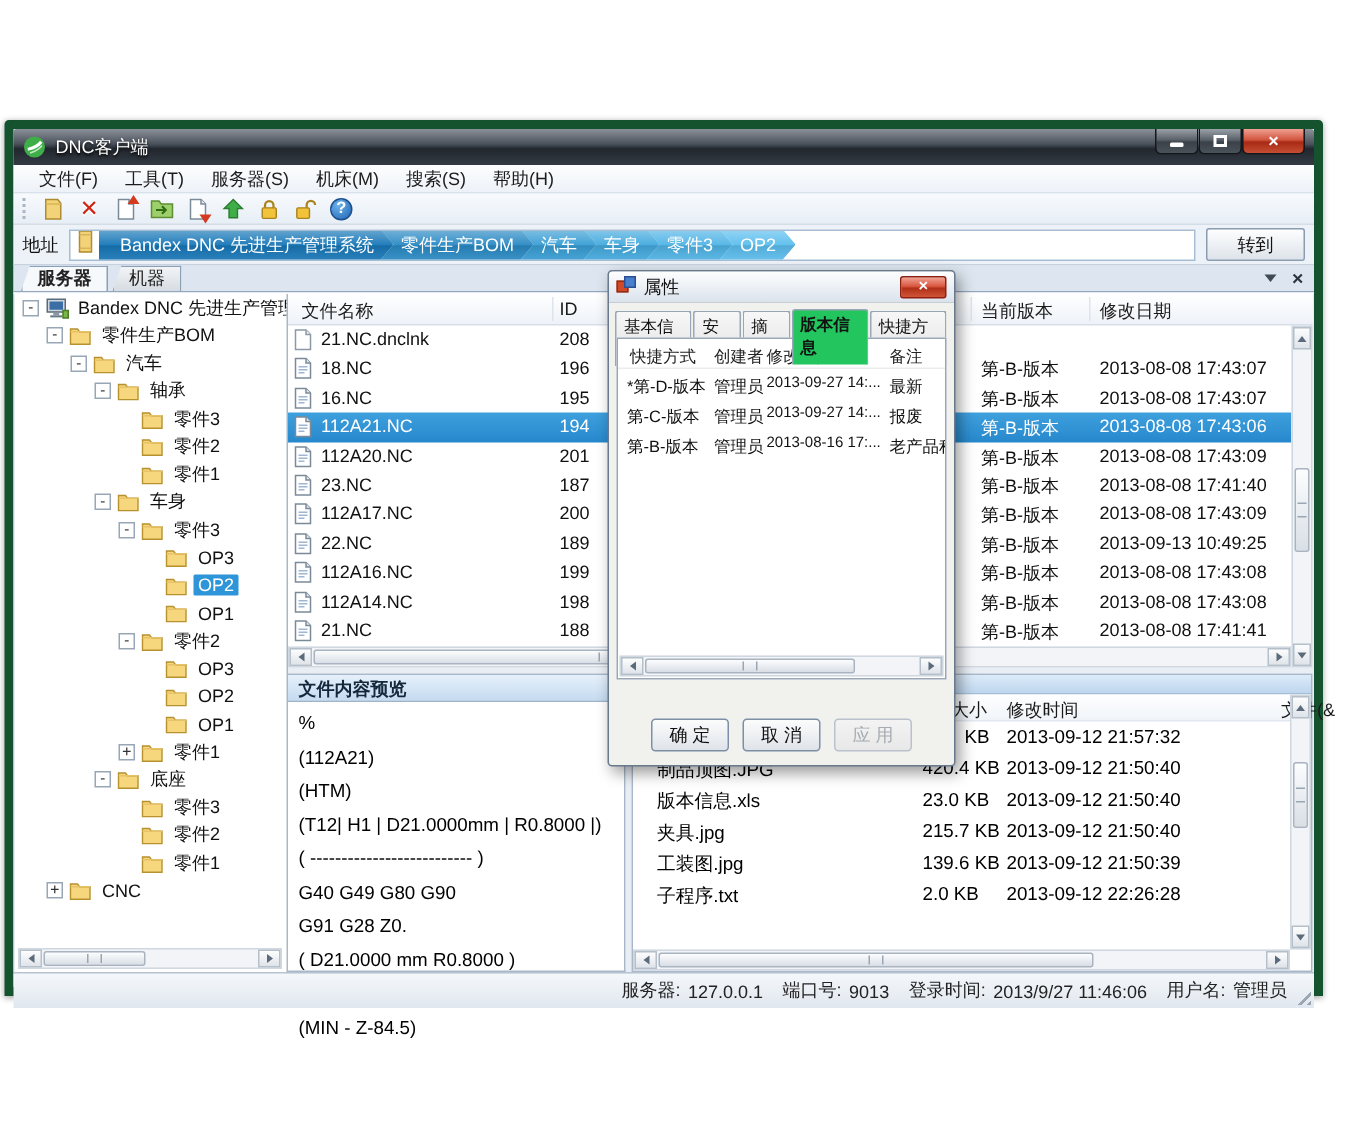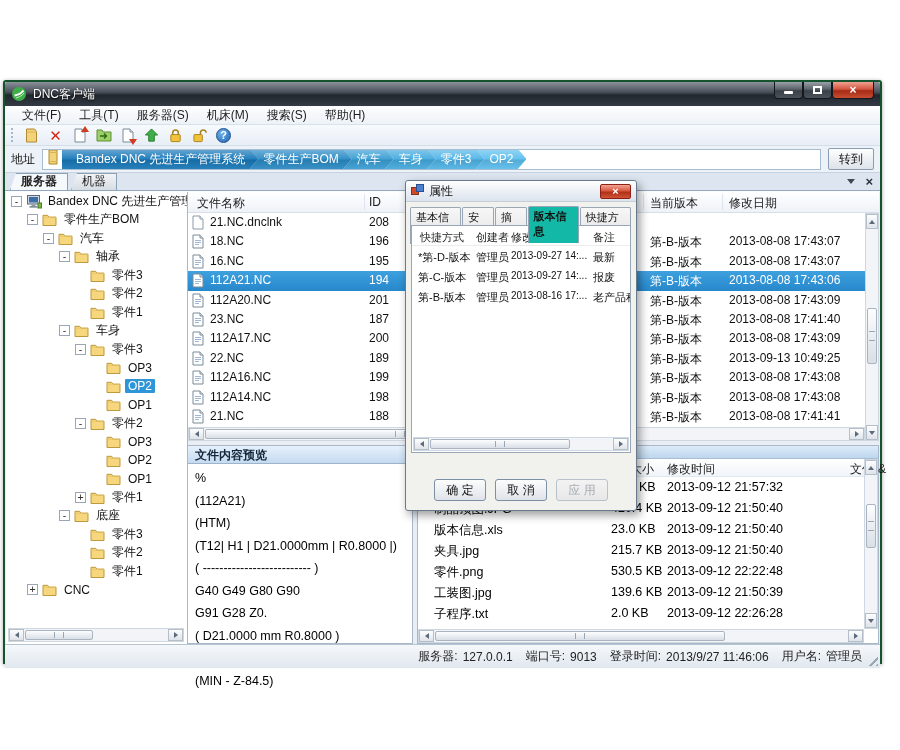--- a/index.html
+++ b/index.html
@@ -2,21 +2,21 @@
 <html><head>
 <meta charset="utf-8">
 <style>
   html,body{margin:0;padding:0;background:#fff;}
   body{width:900px;height:750px;position:relative;overflow:hidden;
        font-family:"Liberation Sans","DejaVu Sans",sans-serif;-webkit-font-smoothing:antialiased;}
   *{box-sizing:border-box;}
 
   
   .win{position:absolute;left:3px;top:80px;width:879px;height:584px;
-       border:2px solid #14532d;border-radius:3px 3px 0 0;background:#e7edf5;
+       border:6px solid #14532d;border-radius:3px 3px 0 0;background:#e7edf5;
        box-shadow:0 1px 4px rgba(0,0,0,.35);}
   .titlebar{height:24px;border-radius:2px 2px 0 0;display:flex;align-items:center;padding:0 6px;
        background:linear-gradient(180deg,#8b9199 0%,#4a515b 42%,#22272e 55%,#343b44 100%);position:relative;}
   .titlebar .title{color:#fff;font-size:12px;margin-left:6px;text-shadow:0 1px 2px #000;}
   .app-icon{width:16px;height:16px;display:inline-block;}
   .winbtns{position:absolute;right:6px;top:0;display:flex;}
   .wbtn{width:29px;height:17px;border:1px solid #14181d;border-top:none;border-radius:0 0 4px 4px;
         background:linear-gradient(#9aa1a9,#5a6169 45%,#3a4148 55%,#4a525a);display:flex;align-items:center;justify-content:center;}
   .wbtn.close{width:42px;background:linear-gradient(#f0a091,#d2553f 45%,#a82a14 55%,#c54e33);color:#fff;font-size:12px;font-weight:bold;line-height:1;}
   .minbar{width:9px;height:3px;background:#fff;border-radius:1px;margin-top:5px;}
@@ -40,21 +40,21 @@
   
   .addrbar{height:27px;background:#edf2f8;border-bottom:1px solid #c7d2e0;display:flex;align-items:center;padding:2px 6px;gap:7px;}
   .addr-label{font-size:12px;color:#111;}
   .addr-field{flex:1;height:21px;background:#fff;border:1px solid #a6bcd2;display:flex;align-items:center;padding-left:3px;overflow:hidden;}
   .addr-folder{flex:none;margin-right:2px;}
   .crumbs{display:flex;height:21px;align-items:stretch;}
   .crumb{position:relative;color:#fff;font-size:12px;line-height:21px;padding:0 13px 0 14px;margin-left:-9px;white-space:nowrap;
          clip-path:polygon(0 0,calc(100% - 9px) 0,100% 50%,calc(100% - 9px) 100%,0 100%,9px 50%);
          background-image:linear-gradient(rgba(255,255,255,.35),rgba(255,255,255,.05) 48%,rgba(0,0,0,.10) 52%,rgba(255,255,255,.08));}
   .crumb.first{clip-path:polygon(0 0,calc(100% - 9px) 0,100% 50%,calc(100% - 9px) 100%,0 100%);margin-left:0;}
-  .go-btn{width:46px;height:22px;font-size:12px;font-family:inherit;color:#111;
+  .go-btn{width:66px;height:22px;font-size:12px;font-family:inherit;color:#111;
           background:linear-gradient(#fefefe,#dde3ea);border:1px solid #8c9cb0;border-radius:2px;}
 
   
   .paneltabs{height:18px;background:#dde6f0;border-bottom:1px solid #93a7bc;display:flex;align-items:flex-end;padding-left:5px;position:relative;}
   .ptab{font-size:12px;line-height:15px;padding:0 10px 1px;border:1px solid #8ca0b5;border-bottom:none;margin-right:3px;
         clip-path:polygon(6px 0,100% 0,100% 100%,0 100%);background:linear-gradient(#f2f4f6,#d6dce2);color:#222;}
   .ptab.active{background:#f6f9fc;font-weight:bold;}
   .pane-ctrls{position:absolute;right:7px;top:1px;display:flex;gap:10px;align-items:center;height:14px;}
   .chev-down{width:0;height:0;border:4px solid transparent;border-top:5px solid #3f4a55;margin-top:4px;}
   .pane-x{color:#2c343c;font-size:13px;font-weight:bold;line-height:1;}
@@ -142,21 +142,21 @@
   .d-title .dtxt{margin-left:4px;}
   .d-close{margin-left:auto;width:31px;height:15px;border:1px solid #8e2013;border-radius:2px;color:#fff;font-size:11px;font-weight:bold;
            line-height:13px;text-align:center;background:linear-gradient(#f0a394,#d95740 45%,#b03018 55%,#cf5436);}
   .d-icon{width:14px;height:14px;position:relative;}
   .d-icon i{position:absolute;width:8px;height:8px;display:block;}
   .d-icon .a{left:0;top:3px;background:#d04a2a;border:1px solid #8e2f17;}
   .d-icon .b{left:5px;top:0;background:#4a7fd0;border:1px solid #2a4f90;}
   .d-tabs{display:flex;padding:4px 4px 0;position:relative;}
   .d-tab{font-size:11px;padding:2px 5px;border:1px solid #98a6b6;border-bottom:none;border-radius:2px 2px 0 0;margin-right:1px;
          background:linear-gradient(#f7f7f7,#e0e0e0);color:#111;position:relative;top:1px;}
-  .d-tab.active{background:#14b8a6;top:0;padding-bottom:4px;z-index:2;font-weight:bold;}
+  .d-tab.active{background:#22c55e;top:0;padding-bottom:4px;z-index:2;font-weight:bold;}
   .d-list{position:absolute;left:5px;right:5px;top:44px;bottom:57px;background:#fff;border:1px solid #98a6b6;overflow:hidden;}
   .d-lhead{height:20px;position:relative;font-size:11px;color:#222;border-bottom:1px solid #ececec;}
   .d-lhead span{position:absolute;top:4px;}
   .dh-name{left:8px;}.dh-creator{left:64px;}.dh-time{left:99px;}.dh-remark{left:181px;}
   .d-row{height:20px;position:relative;font-size:11px;color:#111;}
   .d-row span{position:absolute;top:4px;white-space:nowrap;}
   .dr-name{left:6px;}.dr-creator{left:64px;}.dr-time{left:99px;font-size:10px;top:5px;}.dr-remark{left:181px;}
   .d-hs{position:absolute;left:1px;right:1px;bottom:1px;}
   .d-btns{position:absolute;left:0;right:0;bottom:9px;display:flex;justify-content:center;gap:9px;}
   .d-btn{width:52px;height:22px;font-size:12px;font-family:inherit;color:#111;border:1px solid #7d8fa5;border-radius:3px;
@@ -718,25 +718,20 @@
               <span class="an">版本信息.xls</span>
               <span class="as">23.0 KB</span>
               <span class="at">2013-09-12 21:50:40</span>
             </div>
             <div class="arow">
               <span class="an">夹具.jpg</span>
               <span class="as">215.7 KB</span>
               <span class="at">2013-09-12 21:50:40</span>
             </div>
             <div class="arow">
-              <span class="an">零件.png</span>
-              <span class="as">530.5 KB</span>
-              <span class="at">2013-09-12 22:22:48</span>
-            </div>
-            <div class="arow">
               <span class="an">工装图.jpg</span>
               <span class="as">139.6 KB</span>
               <span class="at">2013-09-12 21:50:39</span>
             </div>
             <div class="arow">
               <span class="an">子程序.txt</span>
               <span class="as">2.0 KB</span>
               <span class="at">2013-09-12 22:26:28</span>
             </div>
           </div>

